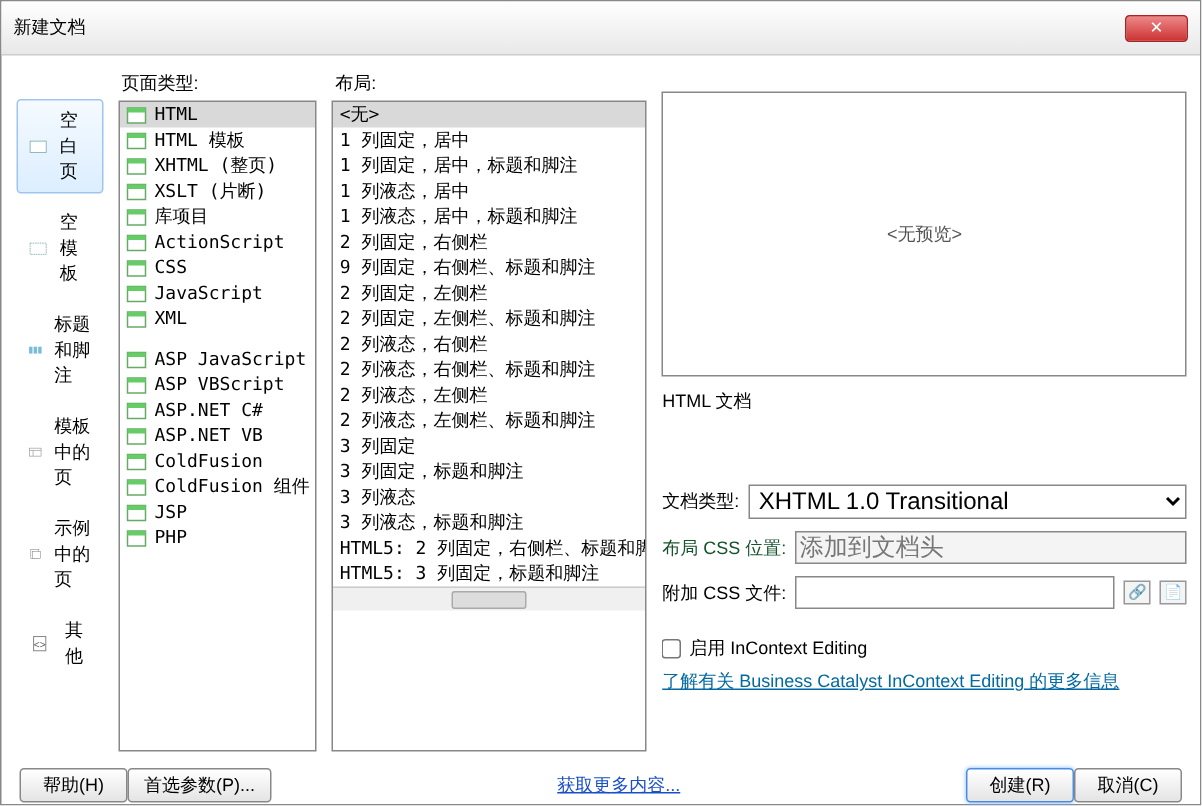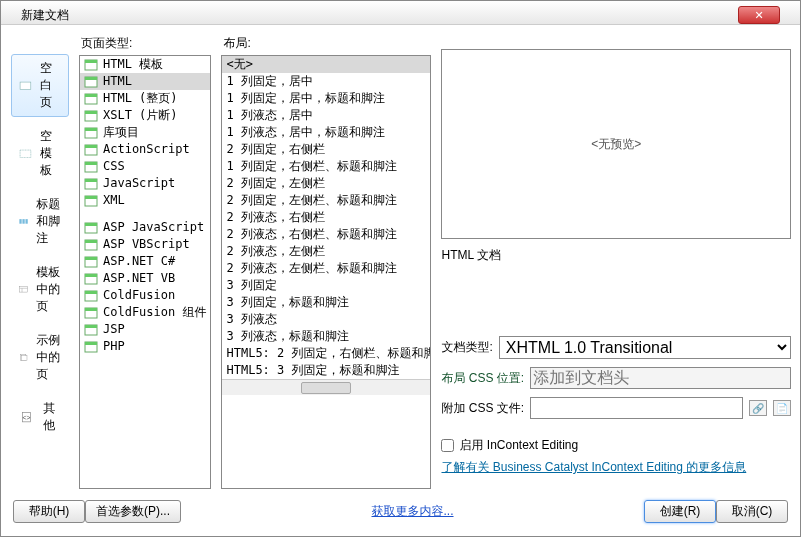--- a/index.html
+++ b/index.html
@@ -1,18 +1,18 @@
 <!DOCTYPE html>
 <html><head>
 <meta charset="utf-8">
 <style>
 * { box-sizing: border-box; margin: 0; padding: 0; }
 body { font-family: "Microsoft YaHei", SimSun, Arial, sans-serif; font-size: 12px; background: #fff; }
 .dialog { width: 801px; height: 537px; border: 1px solid #888; background: #fff; position: relative; }
-.titlebar { height: 24px; background: linear-gradient(#fff, #e8e8e8); border-bottom: 1px solid #ccc; display: flex; align-items: flex-end; padding: 0 20px; }
+.titlebar { height: 36px; background: linear-gradient(#fff, #e8e8e8); border-bottom: 1px solid #ccc; display: flex; align-items: center; padding: 0 8px; }
 .titlebar-text { flex: 1; font-size: 12px; }
 .close-btn { width: 42px; height: 18px; background: linear-gradient(#e88,#c33); border: 1px solid #a22; border-radius: 3px; color: #fff; display: flex; align-items: center; justify-content: center; font-size: 11px; cursor: pointer; }
 .body { display: flex; padding: 8px 10px 4px 10px; gap: 10px; height: 468px; }
 .col { display: flex; flex-direction: column; }
 .col-cat { width: 140px; }
 .col-type { width: 158px; }
 .col-layout { width: 210px; }
 .col-right { flex: 1; }
 .col-header { font-size: 12px; padding: 2px 0 3px 2px; }
 .cat-item { display: flex; align-items: center; gap: 8px; padding: 6px 8px; margin: 5px 0; border-radius: 3px; cursor: pointer; }
@@ -113,46 +113,46 @@
               </svg>
             </span>
             <span>其他</span>
           </div>
         </div>
     </div>
 
     <div class="col col-type">
       <div class="col-header">页面类型:</div>
       <div class="list-box" id="type-list">
+          <div class="list-item selected">
+            <span class="file-icon">
+              <svg viewBox="0 0 14 12">
+                <rect x="1" y="1" width="12" height="10" fill="#fff" stroke="#6a6"></rect>
+                <rect x="1" y="1" width="12" height="3" fill="#6c6"></rect>
+              </svg>
+            </span>
+            <span>HTML</span>
+          </div>
           <div class="list-item">
             <span class="file-icon">
               <svg viewBox="0 0 14 12">
                 <rect x="1" y="1" width="12" height="10" fill="#fff" stroke="#6a6"></rect>
                 <rect x="1" y="1" width="12" height="3" fill="#6c6"></rect>
               </svg>
             </span>
             <span>HTML 模板</span>
           </div>
-          <div class="list-item selected">
-            <span class="file-icon">
-              <svg viewBox="0 0 14 12">
-                <rect x="1" y="1" width="12" height="10" fill="#fff" stroke="#6a6"></rect>
-                <rect x="1" y="1" width="12" height="3" fill="#6c6"></rect>
-              </svg>
-            </span>
-            <span>HTML</span>
-          </div>
-          <div class="list-item">
-            <span class="file-icon">
-              <svg viewBox="0 0 14 12">
-                <rect x="1" y="1" width="12" height="10" fill="#fff" stroke="#6a6"></rect>
-                <rect x="1" y="1" width="12" height="3" fill="#6c6"></rect>
-              </svg>
-            </span>
-            <span>HTML (整页)</span>
+          <div class="list-item">
+            <span class="file-icon">
+              <svg viewBox="0 0 14 12">
+                <rect x="1" y="1" width="12" height="10" fill="#fff" stroke="#6a6"></rect>
+                <rect x="1" y="1" width="12" height="3" fill="#6c6"></rect>
+              </svg>
+            </span>
+            <span>XHTML (整页)</span>
           </div>
           <div class="list-item">
             <span class="file-icon">
               <svg viewBox="0 0 14 12">
                 <rect x="1" y="1" width="12" height="10" fill="#fff" stroke="#6a6"></rect>
                 <rect x="1" y="1" width="12" height="3" fill="#6c6"></rect>
               </svg>
             </span>
             <span>XSLT (片断)</span>
           </div>
@@ -293,21 +293,21 @@
             <div class="list-item">
               <span>1 列液态，居中</span>
             </div>
             <div class="list-item">
               <span>1 列液态，居中，标题和脚注</span>
             </div>
             <div class="list-item">
               <span>2 列固定，右侧栏</span>
             </div>
             <div class="list-item">
-              <span>1 列固定，右侧栏、标题和脚注</span>
+              <span>9 列固定，右侧栏、标题和脚注</span>
             </div>
             <div class="list-item">
               <span>2 列固定，左侧栏</span>
             </div>
             <div class="list-item">
               <span>2 列固定，左侧栏、标题和脚注</span>
             </div>
             <div class="list-item">
               <span>2 列液态，右侧栏</span>
             </div>
@@ -345,21 +345,21 @@
       </div>
     </div>
 
     <div class="col col-right">
       <div style="height:16px"></div>
       <div class="preview-box">
         <span>&lt;无预览&gt;</span>
       </div>
       <div class="rlabel">HTML 文档</div>
 
-      <div class="form-row" style="margin-top:72px">
+      <div class="form-row" style="margin-top:47px">
         <label>文档类型:</label>
         <select>
           <option>XHTML 1.0 Transitional</option>
         </select>
       </div>
       <div class="form-row">
         <label class="disabled">布局 CSS 位置:</label>
         <input type="text" disabled="" value="添加到文档头" style="">
       </div>
       <div class="form-row">

